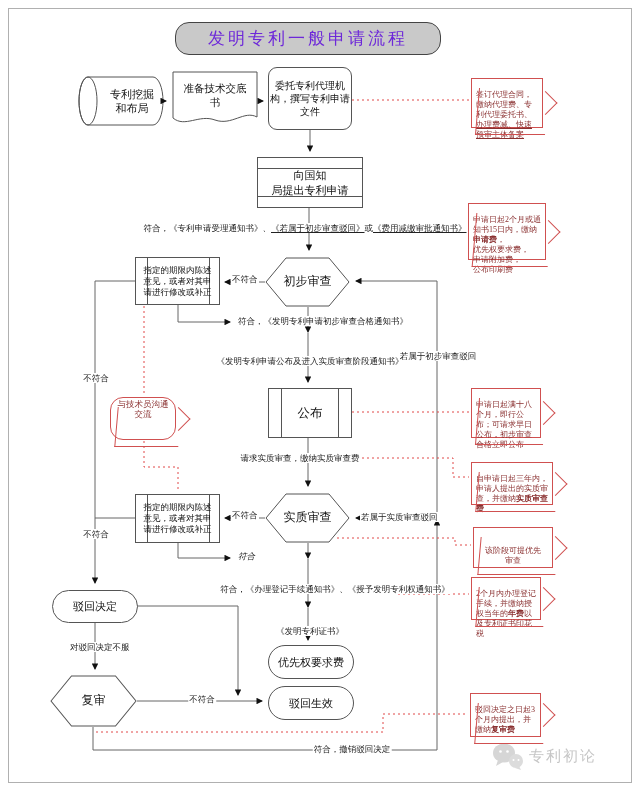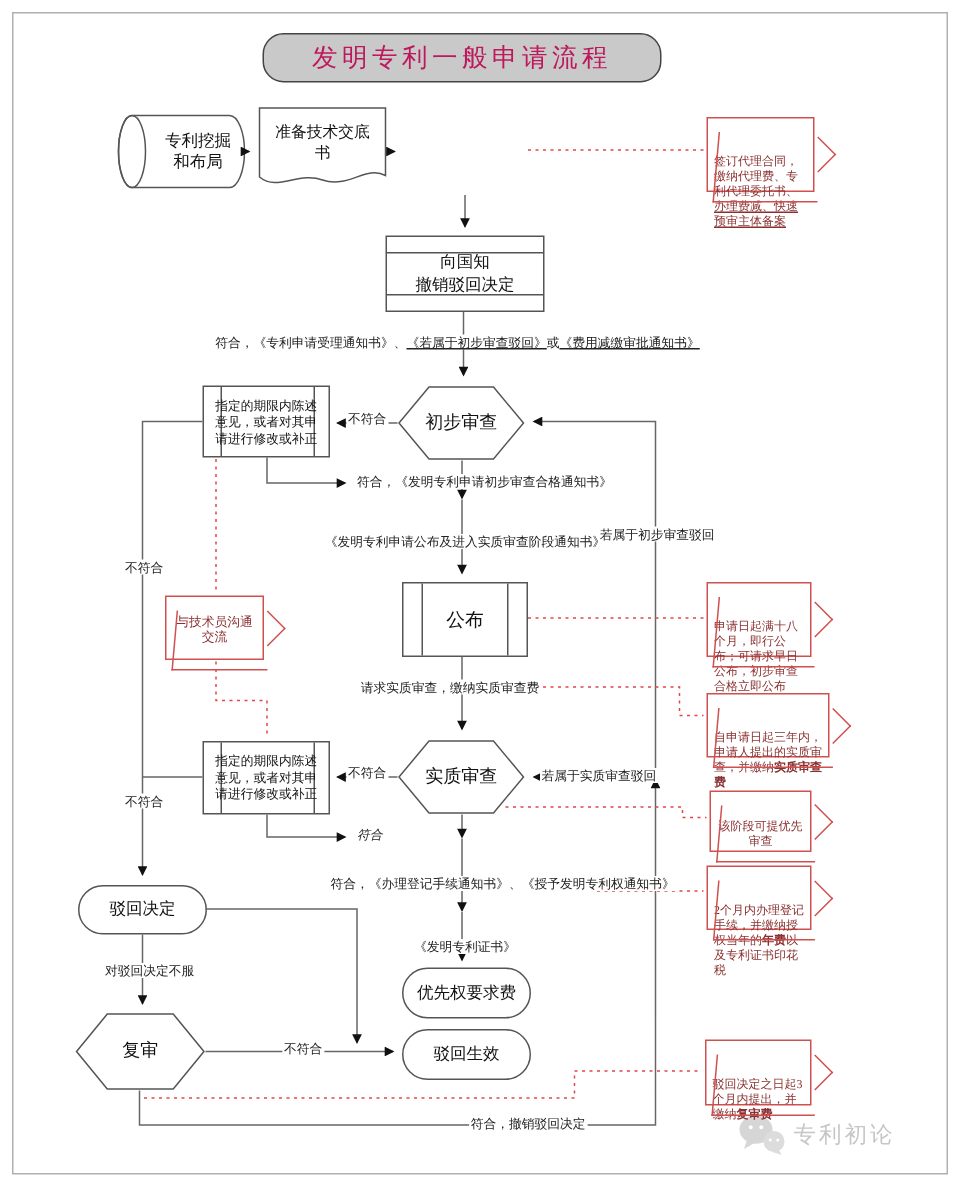--- a/index.html
+++ b/index.html
@@ -10,30 +10,30 @@
   .n{position:absolute;box-sizing:border-box;display:flex;align-items:center;justify-content:center;
      text-align:center;white-space:pre-line;line-height:1.3;font-size:11px;color:#111;}
   .bordered{border:1px solid #555;background:#fff;}
   .shape-svg{position:absolute;inset:0;width:100%;height:100%;}
   .ntxt{position:relative;z-index:1;}
   .vbar{position:absolute;top:0;bottom:0;width:0;border-left:1px solid #555;}
   .hline{position:absolute;left:0;right:0;height:0;border-top:1px solid #555;}
   
   .title{position:absolute;left:175px;top:22px;width:264px;height:31px;background:#c9c9c9;
          border:1px solid #444;border-radius:14px;display:flex;align-items:center;justify-content:center;
-         font-size:17px;letter-spacing:3px;color:#be185d;}
+         font-size:17px;letter-spacing:3px;color:#6d28d9;}
   
   .elabel{position:absolute;font-size:8.5px;line-height:10px;color:#222;background:#fff;
           white-space:nowrap;padding:0 1px;z-index:5;}
   .ctr{transform:translateX(-50%);}
   .ul{text-decoration:underline;}
   .bold{font-weight:bold;}
   
   .callout{position:absolute;box-sizing:border-box;border:1px solid #d05050;background:#fff;
-           color:#8a3030;font-size:8px;line-height:10px;padding:14px 4px;white-space:pre-line;
+           color:#8a3030;font-size:8px;line-height:10px;padding:1px 4px;white-space:pre-line;
            z-index:6;text-align:left;}
   .callout::after{content:"";position:absolute;right:-12px;top:50%;width:16px;height:16px;
            border-top:1px solid #d05050;border-right:1px solid #d05050;
            transform:translateY(-50%) rotate(45deg);}
   .callout::before{content:"";position:absolute;left:5px;top:9px;right:-5px;bottom:-8px;
            border-left:1px solid #d05050;border-bottom:1px solid #d05050;transform:skewX(-5deg);}
   .callout.c-center{text-align:center;}
   .wires{position:absolute;left:0;top:0;z-index:4;pointer-events:none;}
   
   .watermark{position:absolute;left:492px;top:742px;display:flex;align-items:center;gap:5px;z-index:2;}
@@ -59,26 +59,31 @@
   </div>
 
   <div class="n" style="left:172px;top:71px;width:86px;height:58px;font-size:10.5px;">
     <svg class="shape-svg" viewBox="0 0 86 58" preserveAspectRatio="none">
       <path d="M1,1 H85 V46 C72,39 60,55 43,49 C27,43 13,57 1,47 Z" fill="#fff" stroke="#555"></path>
     </svg>
     <span class="ntxt" style="padding-bottom:8px;">准备技术交底
 书</span>
   </div>
 
+  <div class="n bordered" style="left:268px;top:67px;width:84px;height:63px;border-radius:9px;font-size:10px;">
+    <span class="ntxt">委托专利代理机
+构，撰写专利申请
+文件</span>
+  </div>
 
   <div class="n bordered" style="left:257px;top:157px;width:106px;height:51px;">
     <div class="hline" style="top:10px;"></div>
     <div class="hline" style="bottom:10px;"></div>
     <span class="ntxt" style="font-size:11px;">向国知
-撤销驳回决定</span>
+局提出专利申请</span>
   </div>
 
   <div class="n" style="left:265px;top:257px;width:85px;height:50px;font-size:12px;">
     <svg class="shape-svg" viewBox="0 0 85 50" preserveAspectRatio="none">
       <polygon points="1,25 21,1 64,1 84,25 64,49 21,49" fill="#fff" stroke="#555"></polygon>
     </svg>
     <span class="ntxt">初步审查</span>
   </div>
 
   <div class="n bordered" style="left:135px;top:257px;width:85px;height:48px;font-size:8.5px;line-height:11px;">
@@ -88,21 +93,21 @@
 意见，或者对其申
 请进行修改或补正</span>
   </div>
 
   <div class="n bordered" style="left:268px;top:388px;width:84px;height:50px;font-size:12.5px;">
     <div class="vbar" style="left:12px;"></div>
     <div class="vbar" style="right:12px;"></div>
     <span class="ntxt">公布</span>
   </div>
 
-  <div class="callout c-center" style="left:110px;top:397px;width:66px;height:43px;font-size:8.5px;display:flex;align-items:center;justify-content:center;">
+  <div class="callout c-center" style="left:110px;top:397px;width:66px;height:43px;font-size:8.5px;display:flex;align-items:flex-start;justify-content:center;border-radius:13px;">
     <span>与技术员沟通交流</span>
   </div>
 
   <div class="n" style="left:265px;top:493px;width:85px;height:50px;font-size:12px;">
     <svg class="shape-svg" viewBox="0 0 85 50" preserveAspectRatio="none">
       <polygon points="1,25 21,1 64,1 84,25 64,49 21,49" fill="#fff" stroke="#555"></polygon>
     </svg>
     <span class="ntxt">实质审查</span>
   </div>
 
@@ -191,27 +196,33 @@
   <div class="elabel" style="left:237px;top:551px;font-style:italic;">符合</div>
   <div class="elabel ctr" style="left:335px;top:584px;">符合，《办理登记手续通知书》、《授予发明专利权通知书》</div>
   <div class="elabel ctr" style="left:310px;top:626px;">《发明专利证书》</div>
   <div class="elabel" style="left:69px;top:642px;">对驳回决定不服</div>
   <div class="elabel ctr" style="left:202px;top:694px;">不符合</div>
   <div class="elabel ctr" style="left:352px;top:744px;">符合，撤销驳回决定</div>
 
   <div class="callout" style="left:471px;top:78px;width:72px;height:50px;">
     <span>签订代理合同，缴纳代理费、专利代理委托书、</span><span class="ul">办理费减、快速预审主体备案</span>
   </div>
+  <div class="callout" style="left:468px;top:203px;width:78px;height:57px;">
+    <span>申请日起2个月或通知书15日内，缴纳</span><span class="bold">申请费</span><span>，
+优先权要求费，
+申请附加费，
+公布印刷费</span>
+  </div>
   <div class="callout" style="left:471px;top:388px;width:70px;height:50px;">
     <span>申请日起满十八个月，即行公布；可请求早日公布，初步审查合格立即公布</span>
   </div>
   <div class="callout" style="left:471px;top:462px;width:82px;height:43px;">
     <span>自申请日起三年内，申请人提出的实质审查，并缴纳</span><span class="bold">实质审查费</span>
   </div>
-  <div class="callout c-center" style="left:473px;top:527px;width:68px;height:41px;padding-top:8px;">
+  <div class="callout c-center" style="left:473px;top:527px;width:80px;height:41px;padding-top:8px;">
     <span>该阶段可提优先
 审查</span>
   </div>
   <div class="callout" style="left:471px;top:577px;width:70px;height:43px;">
     <span>2个月内办理登记手续，并缴纳授权当年的</span><span class="bold">年费</span><span>以及专利证书印花税</span>
   </div>
   <div class="callout" style="left:470px;top:693px;width:71px;height:44px;">
     <span>驳回决定之日起3个月内提出，并缴纳</span><span class="bold">复审费</span>
   </div>
 

